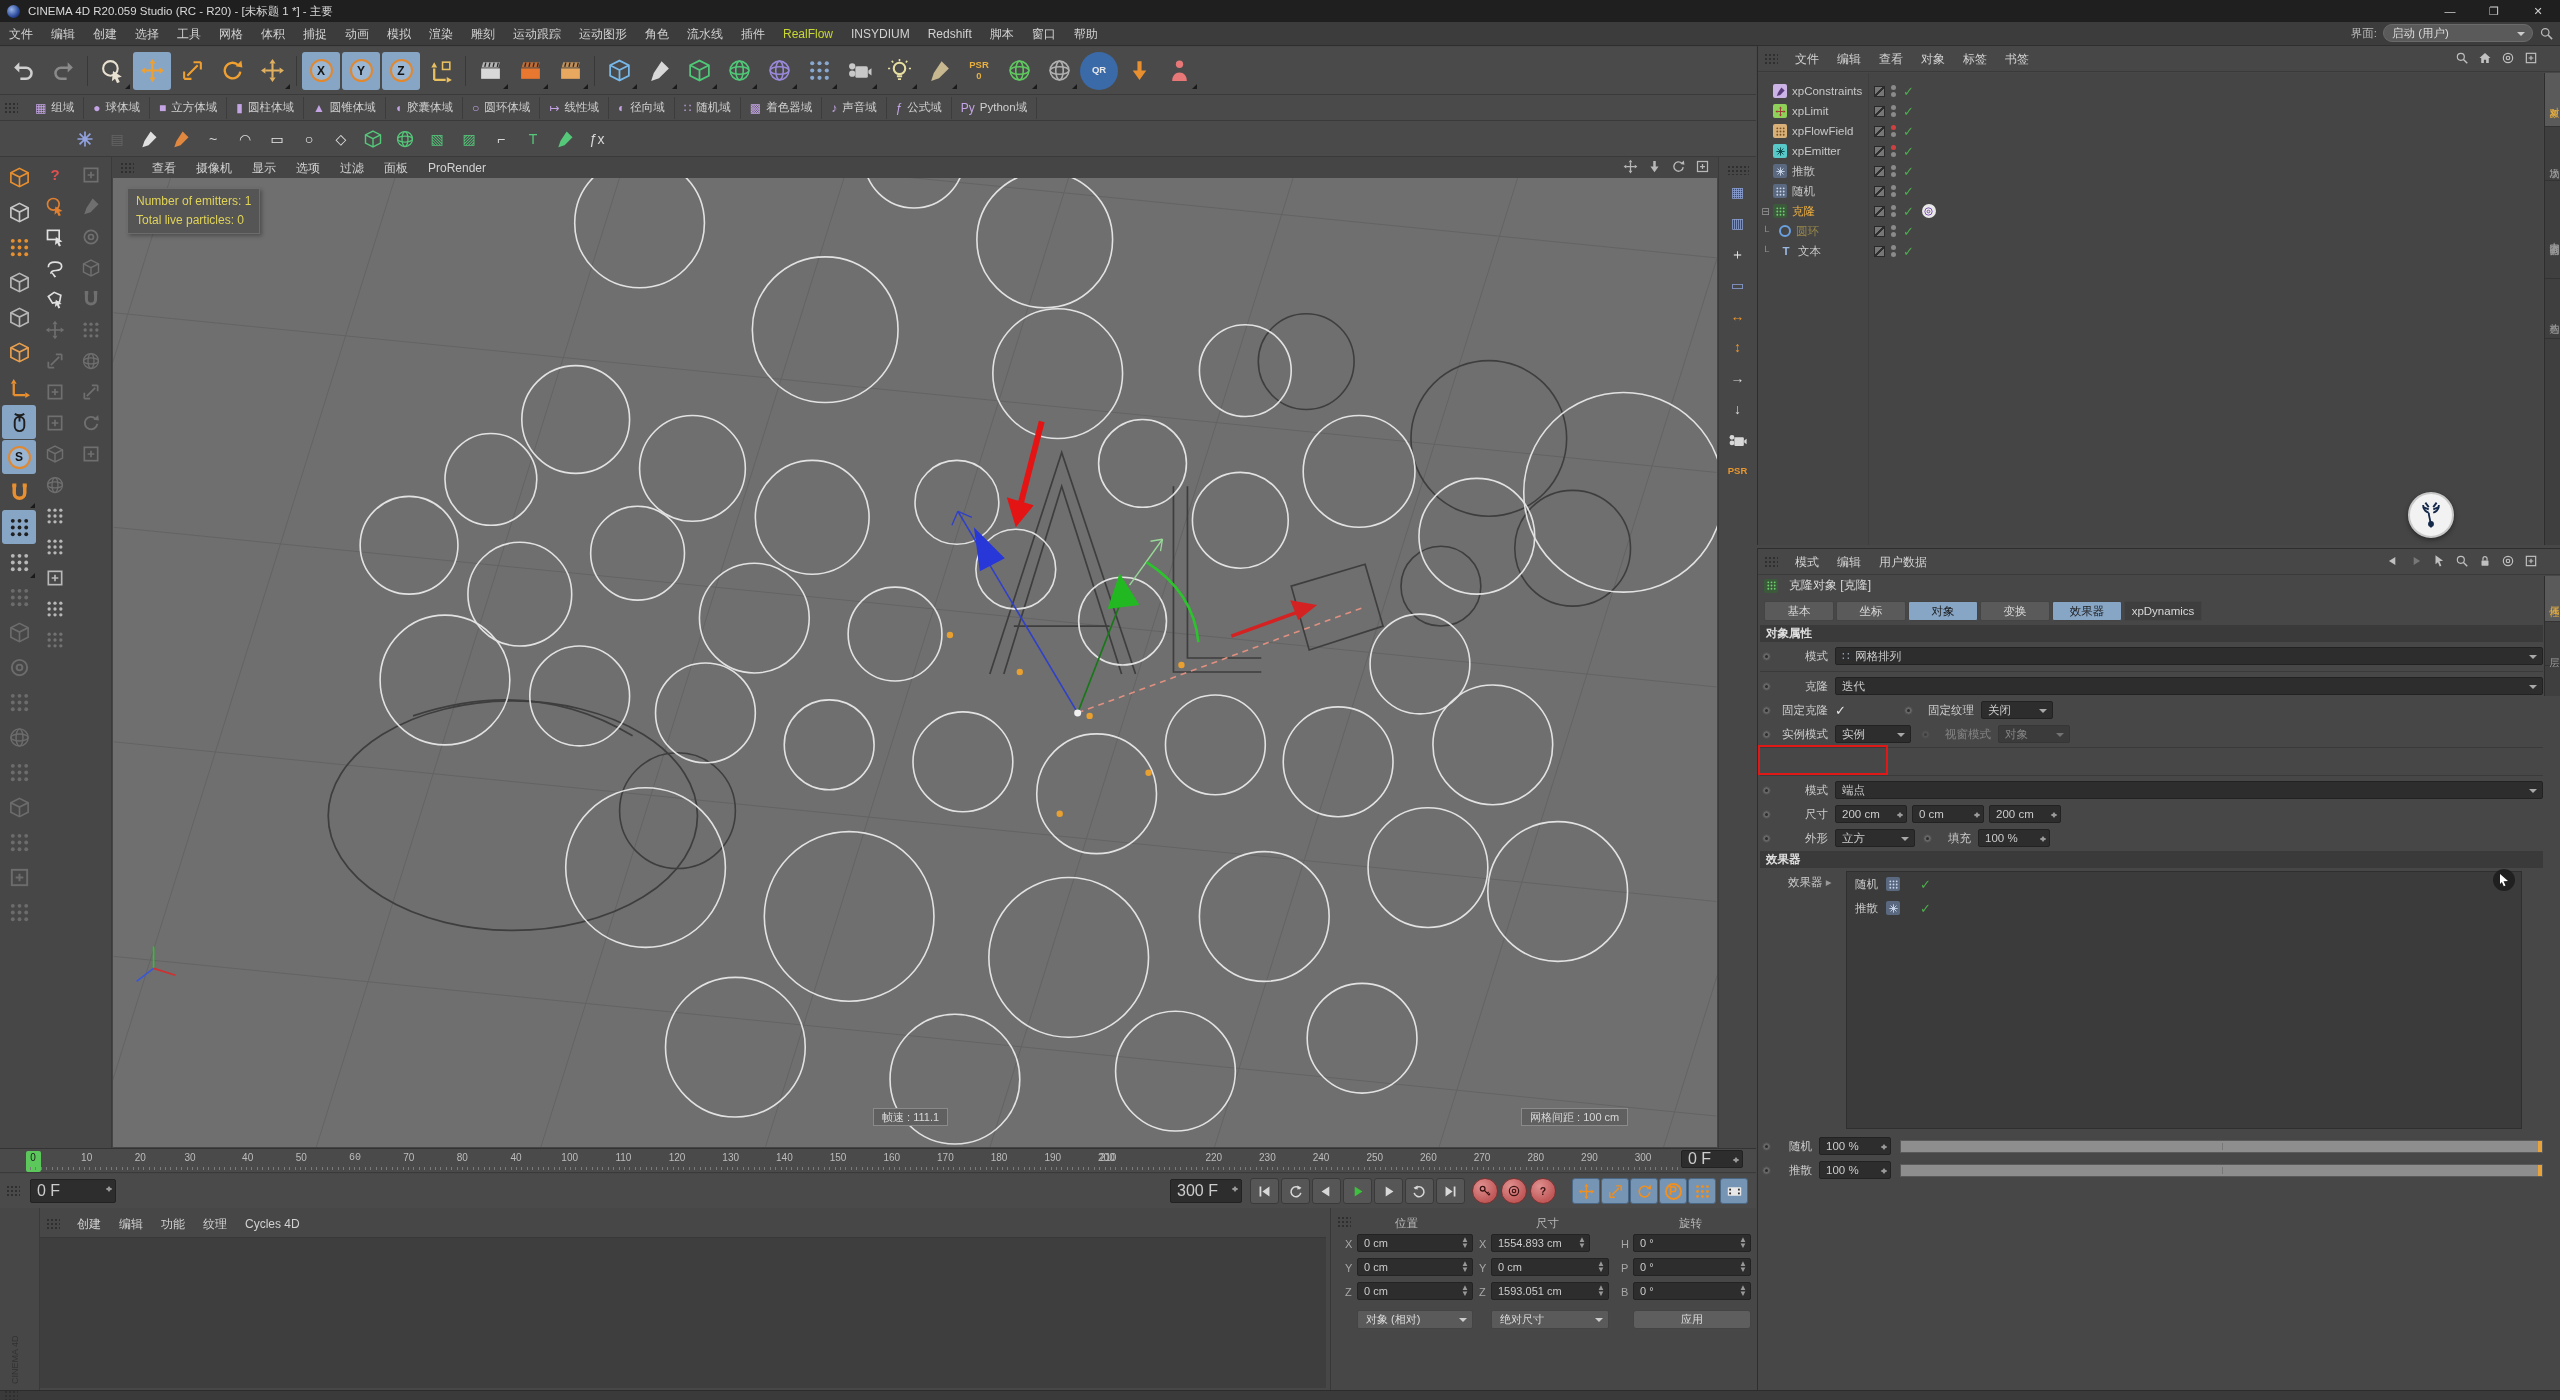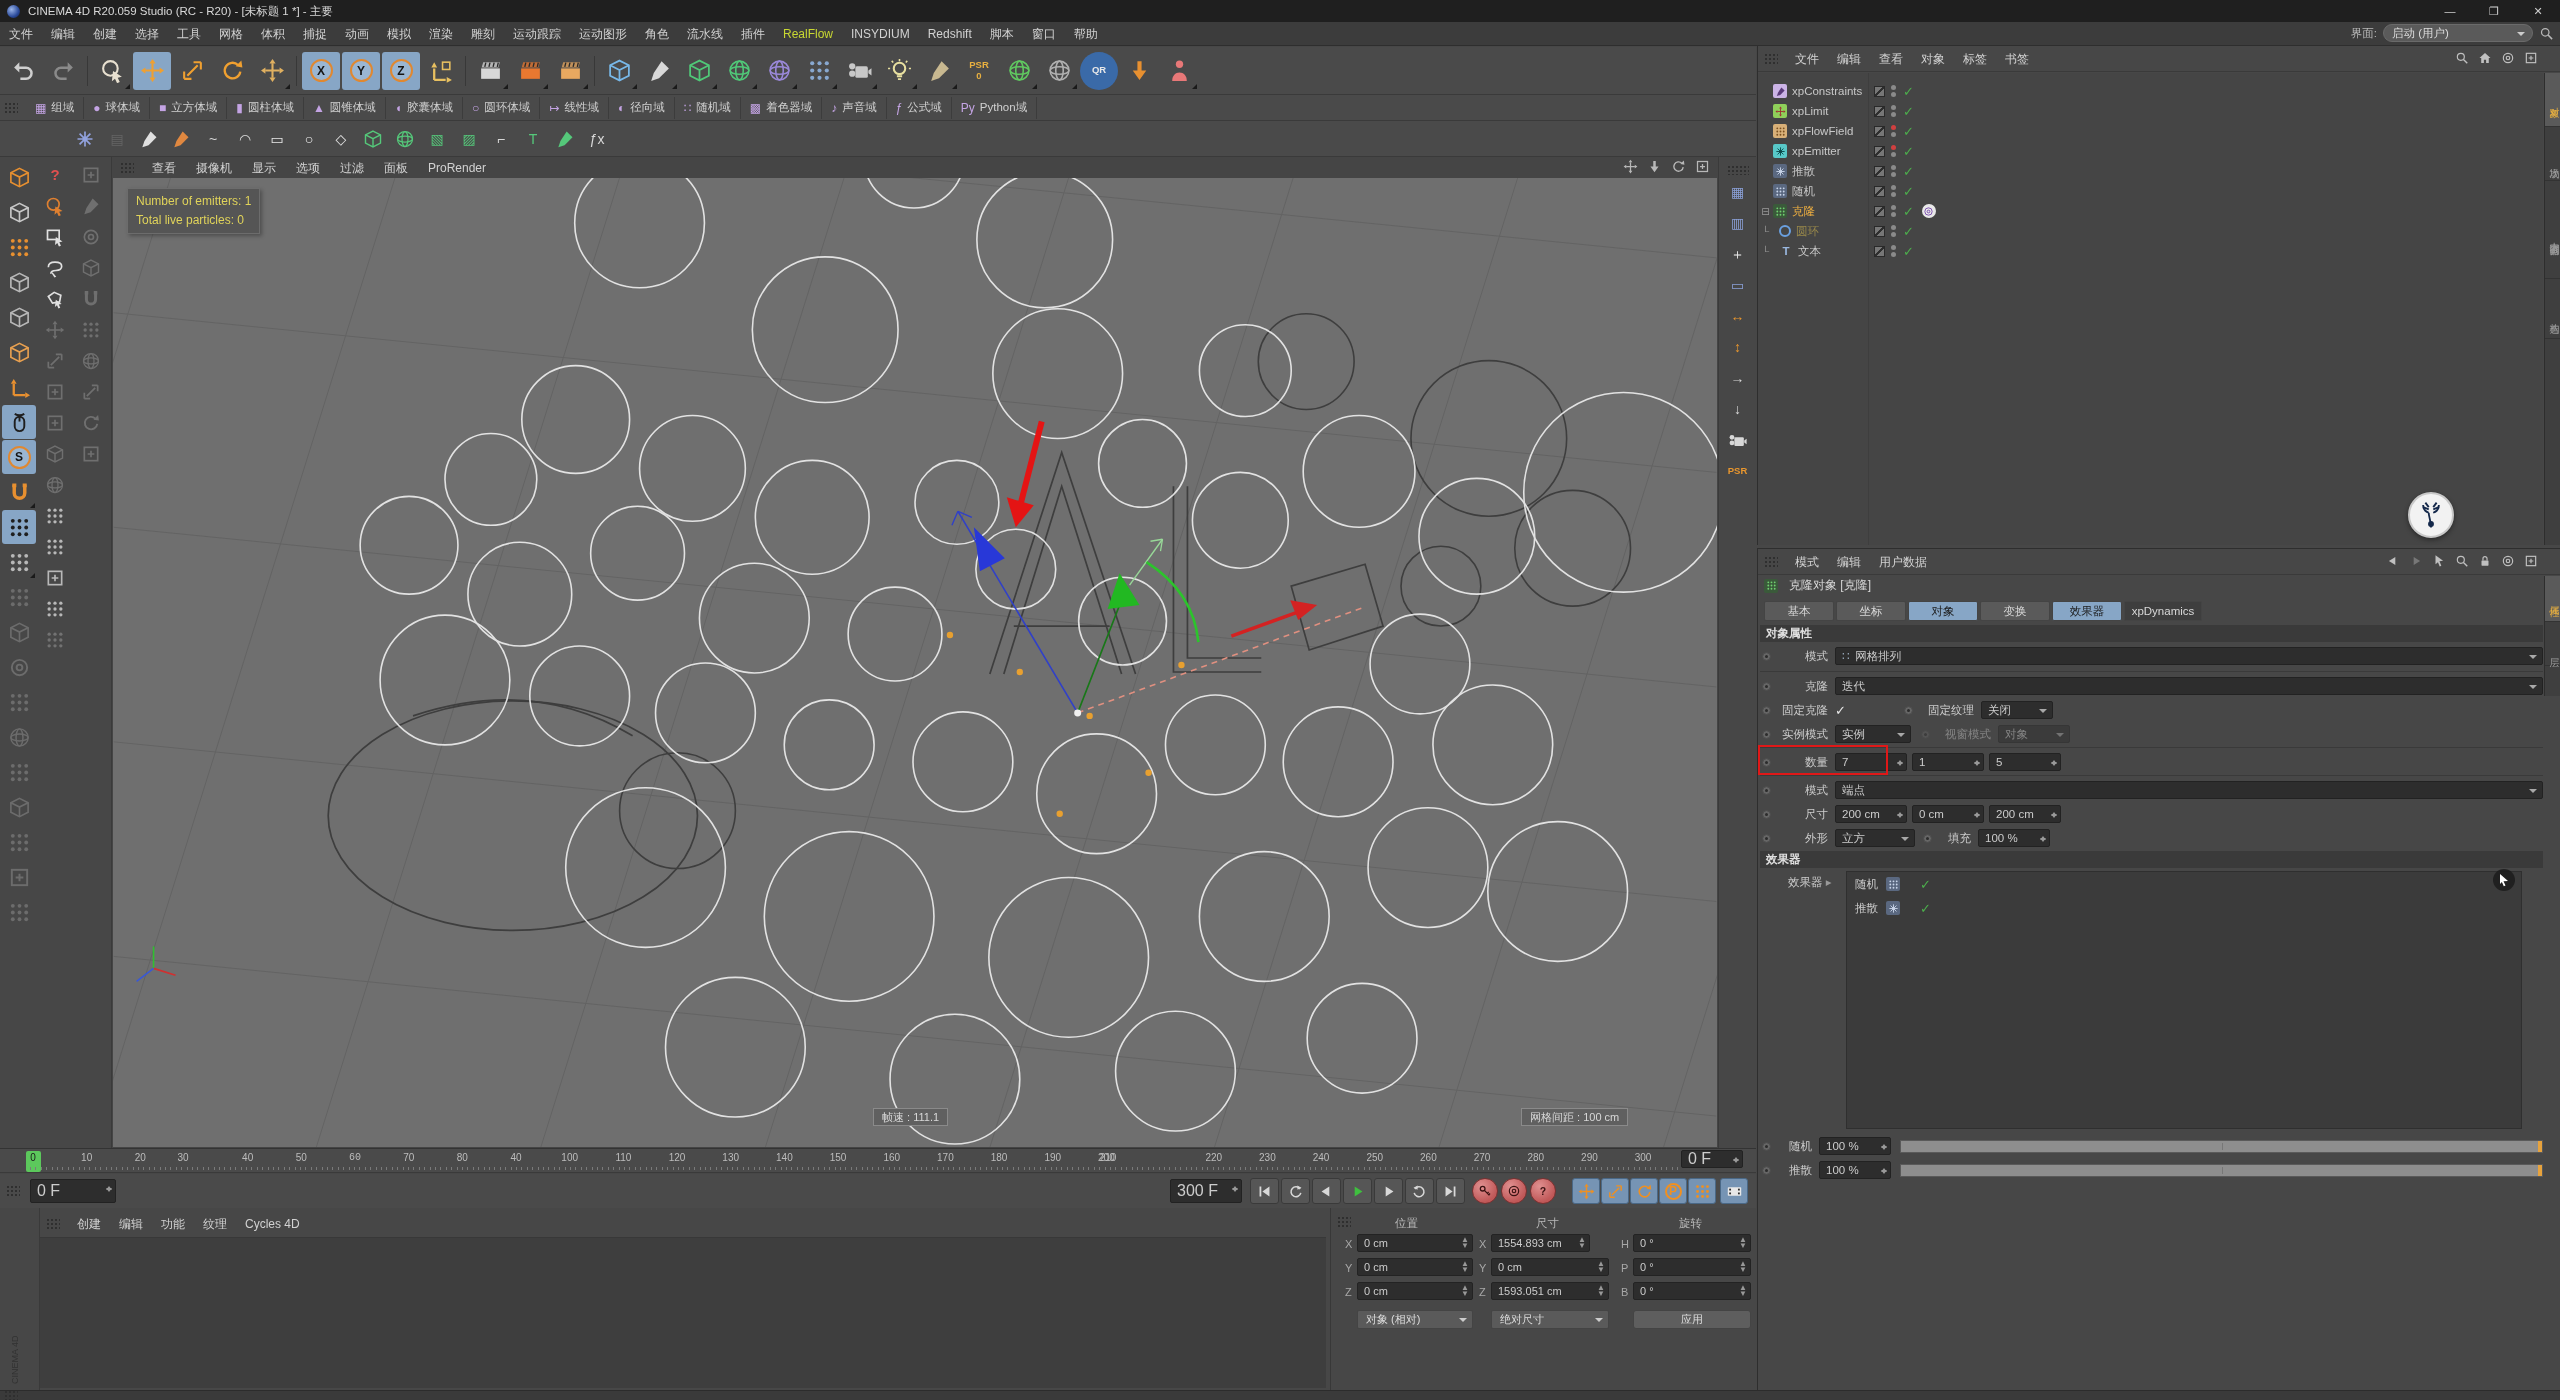--- a/index.html
+++ b/index.html
@@ -1356,36 +1356,20 @@
           <span>实例</span>
         </div>
       <span style="width:10px"></span>
       <span class="radio" style="opacity:.4"></span>
       <span class="am-label" style="width:56px;opacity:.45">视窗模式</span>
       <div class="dd" style="width:72px;opacity:.45">
           <span>对象</span>
         </div>
     </div>
     <div class="amdiv" style="top:198px"></div>
-    <div class="am-row" style="top:202px">
-      <span class="radio"></span>
-      <span class="am-label">数量</span>
-      <div class="spin">
-          <span>7</span>
-          <span class="st"></span>
-        </div>
-      <div class="spin">
-          <span>1</span>
-          <span class="st"></span>
-        </div>
-      <div class="spin">
-          <span>5</span>
-          <span class="st"></span>
-        </div>
-    </div>
     <div class="amdiv" style="top:226px"></div>
     <div class="am-row" style="top:230px">
       <span class="radio"></span>
       <span class="am-label">模式</span>
       <div class="dd grow">
           <span>端点</span>
         </div>
     </div>
     <div class="am-row" style="top:254px">
       <span class="radio"></span>
@@ -1469,21 +1453,21 @@
         <path fill="#fff" d="M8 16 L8 6 L16 13 L11.5 13.2 L13.5 17.5 L11.8 18.3 L9.9 14z"></path>
       </svg>
   </div>
 
   <div id="ruler">
     <div id="playhead"></div>
     <div id="ruler-nums">
         <span class="rnum z" style="left: 19px;">0</span>
         <span class="rnum" style="left: 72.67px;">10</span>
         <span class="rnum" style="left: 126.34px;">20</span>
-        <span class="rnum" style="left: 169px;">30</span>
+        <span class="rnum" style="left: 176px;">30</span>
         <span class="rnum" style="left: 233.68px;">40</span>
         <span class="rnum" style="left: 287.35px;">50</span>
         <span class="rnum" style="left: 341.02px; font-family: Liberation Mono, monospace;">60</span>
         <span class="rnum" style="left: 394.69px;">70</span>
         <span class="rnum" style="left: 448.36px;">80</span>
         <span class="rnum" style="left: 502.03px;">40</span>
         <span class="rnum" style="left: 555.7px;">100</span>
         <span class="rnum" style="left: 609.37px;">110</span>
         <span class="rnum" style="left: 663.04px;">120</span>
         <span class="rnum" style="left: 716.71px;">130</span>

